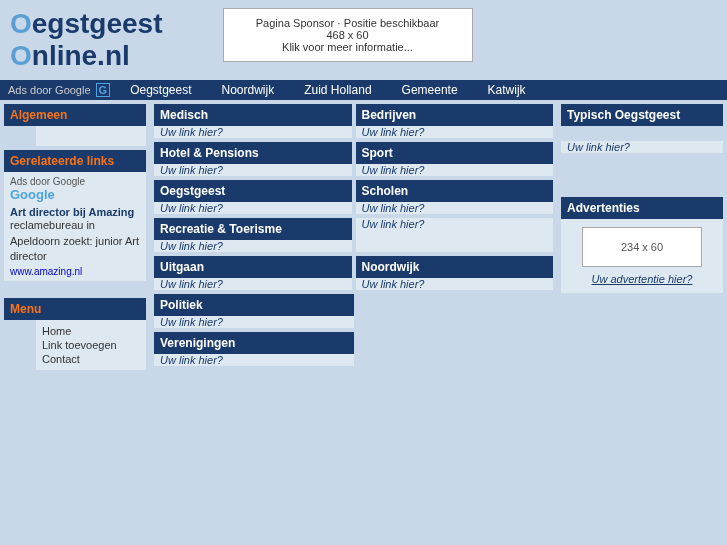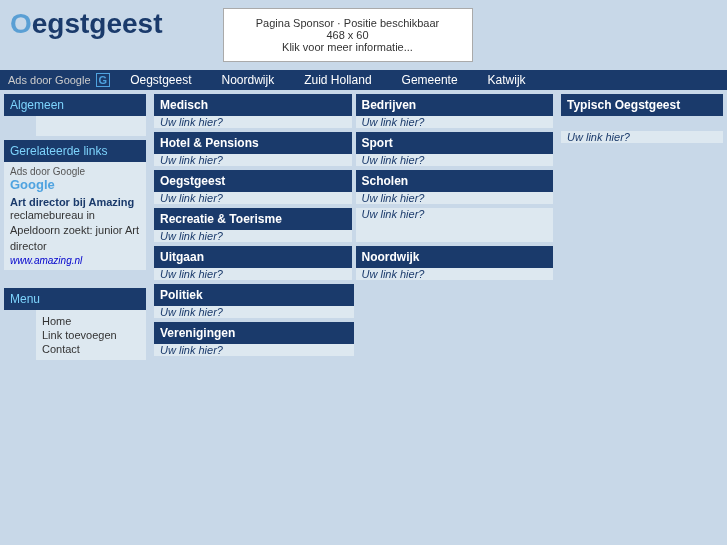--- a/index.html
+++ b/index.html
@@ -77,22 +77,22 @@
     #sidebar {
       width: 150px;
       min-width: 150px;
       padding: 4px;
       display: flex;
       flex-direction: column;
       gap: 4px;
     }
     .sidebar-section-title {
       background: #1a3a6b;
-      color: #7dd3fc;
-      font-weight: normal;
+      color: #f97316;
+      font-weight: bold;
       font-size: 12px;
       padding: 4px 6px;
     }
     .sidebar-section-content {
       background: #dde8f0;
       padding: 4px 6px;
       font-size: 11px;
       margin-left: 32px;
     }
     .sidebar-ads {
@@ -118,21 +118,20 @@
     }
     .sidebar-text {
       color: #333;
       font-size: 11px;
       line-height: 1.4;
     }
     .sidebar-small-link {
       color: #0000cc;
       font-size: 10px;
       text-decoration: none;
-      font-style: italic;
     }
     .sidebar-menu-link {
       color: #333;
       font-size: 11px;
       text-decoration: none;
       display: block;
       padding: 1px 0;
     }
 
     
@@ -226,20 +225,21 @@
     }
 
     .spacer { height: 4px; }
   </style>
 </head>
 <body>
 
 <div id="header">
   <div id="site-title">
     <div><span class="first-letter">O</span><span>egstgeest</span></div>
+    <div><span class="first-letter">O</span><span>nline.nl</span></div>
   </div>
   <div id="sponsor-box">
     <div>Pagina Sponsor · Positie beschikbaar</div>
     <div>468 x 60</div>
     <div>Klik voor meer informatie...</div>
   </div>
 </div>
 
 <div id="navbar">
   <div id="ads-google-nav">
@@ -392,15 +392,22 @@
         <a class="cat-link" href="#">Uw link hier?</a>
       </div>
     </div>
 
     <div class="spacer"></div>
     <div class="spacer"></div>
     <div class="spacer"></div>
 
     <div style="height:28px;"></div>
 
+    <div class="ad-block">
+      <div class="ad-title">Advertenties</div>
+      <div class="ad-body">
+        <div class="ad-placeholder">234 x 60</div>
+        <a class="ad-link-text" href="#">Uw advertentie hier?</a>
+      </div>
+    </div>
   </div>
 
 </div>
 
 </body></html>

